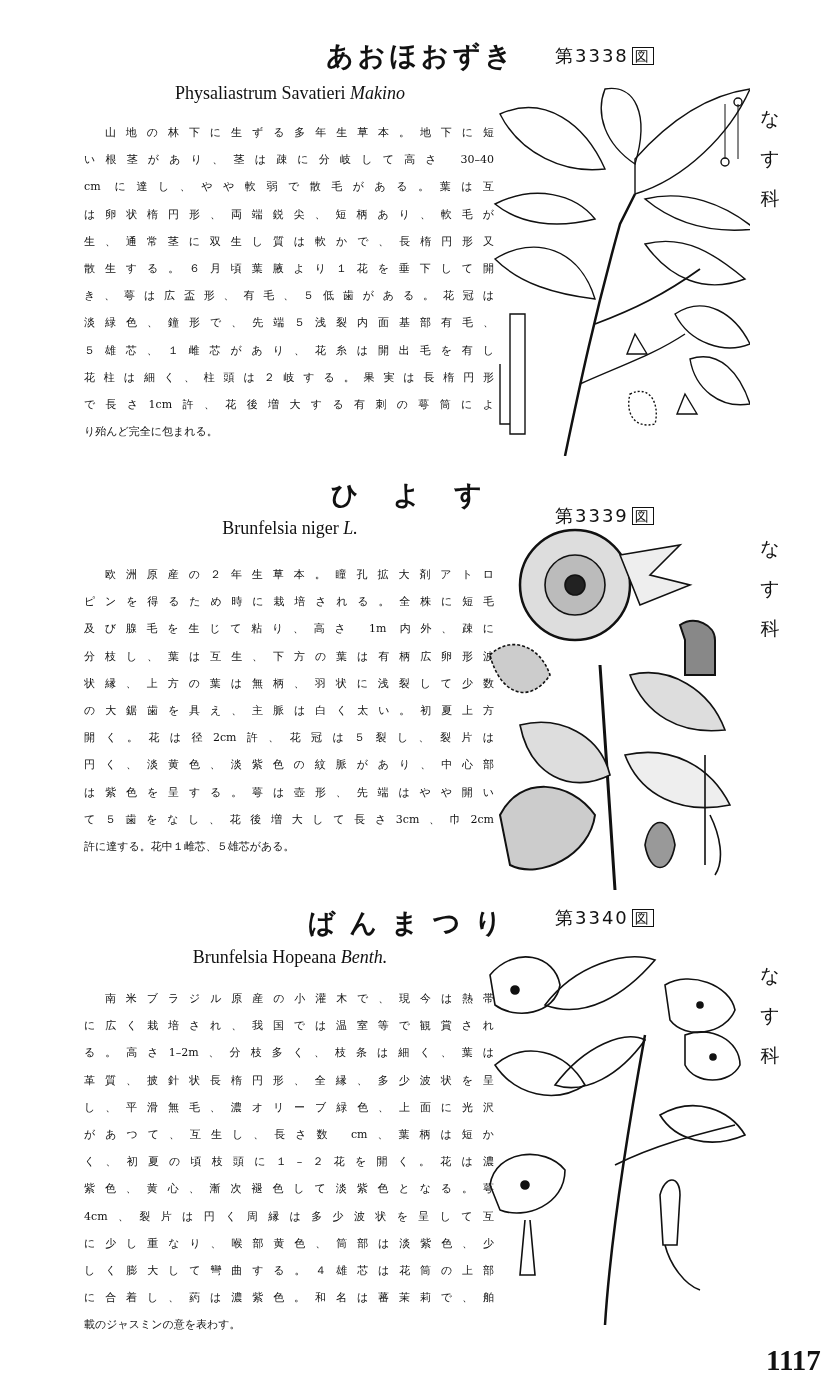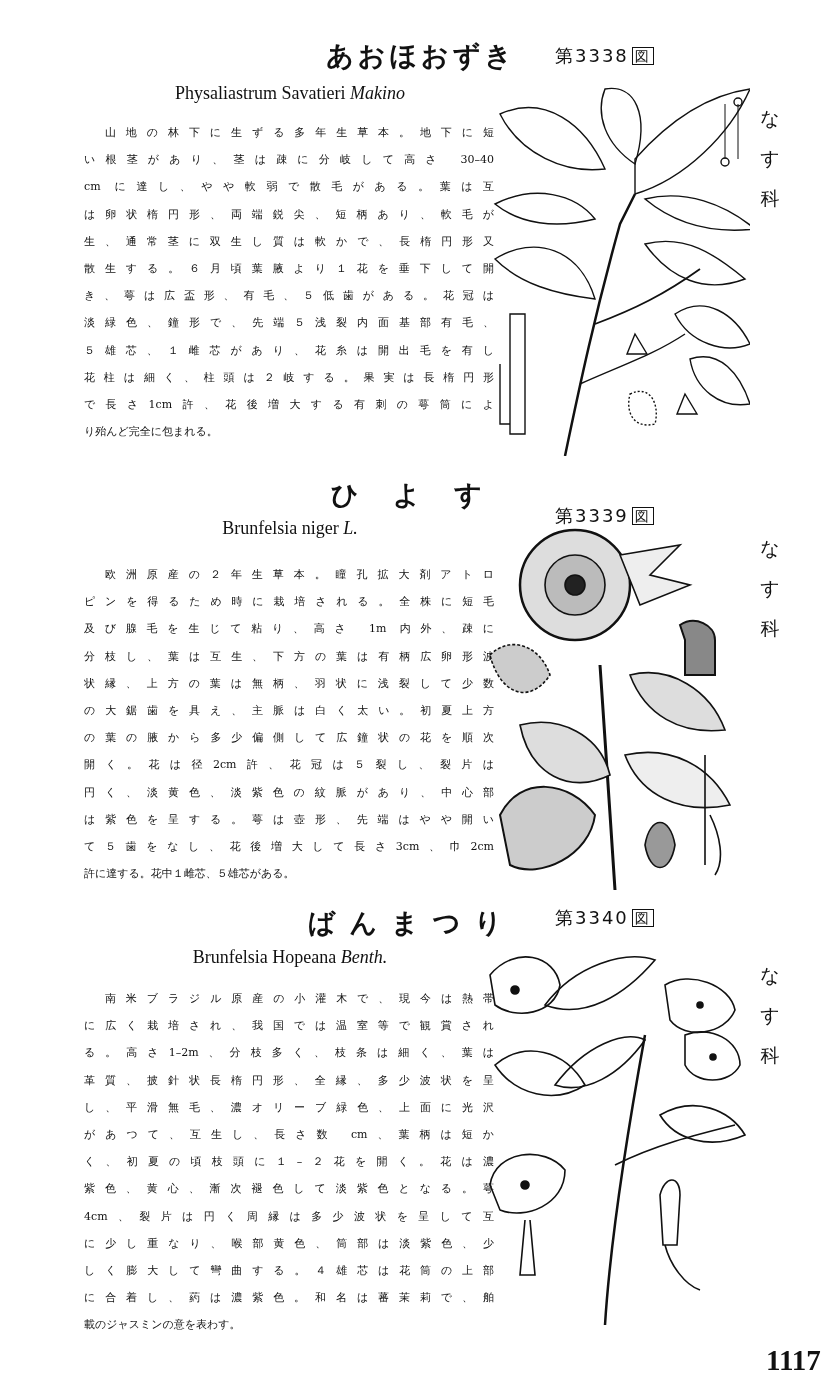--- a/index.html
+++ b/index.html
@@ -83,21 +83,20 @@
     <span>Brunfelsia niger</span>
     <span class="auth">L.</span>
   </div>
   <div class="desc" style="top:561px;">
     <span class="line">　欧洲原産の２年生草本。瞳孔拡大剤アトロ</span>
     <span class="line">ピンを得るため時に栽培される。全株に短毛</span>
     <span class="line">及び腺毛を生じて粘り、高さ 1m 内外、疎に</span>
     <span class="line">分枝し、葉は互生、下方の葉は有柄広卵形波</span>
     <span class="line">状縁、上方の葉は無柄、羽状に浅裂して少数</span>
     <span class="line">の大鋸歯を具え、主脈は白く太い。初夏上方</span>
-    <span class="line">の葉の腋から多少偏側して広鐘状の花を順次</span>
     <span class="line">開く。花は径2cm許、花冠は５裂し、裂片は</span>
     <span class="line">円く、淡黄色、淡紫色の紋脈があり、中心部</span>
     <span class="line">は紫色を呈する。萼は壺形、先端はやや開い</span>
     <span class="line">て５歯をなし、花後増大して長さ3cm、巾2cm</span>
     <span class="line last">許に達する。花中１雌芯、５雄芯がある。</span>
   </div>
   <div class="fig-no" style="top:456px;margin-top:48px;">
     <span>第3339</span><span class="boxed">図</span>
   </div>
   <div class="family" style="top:528px;">

